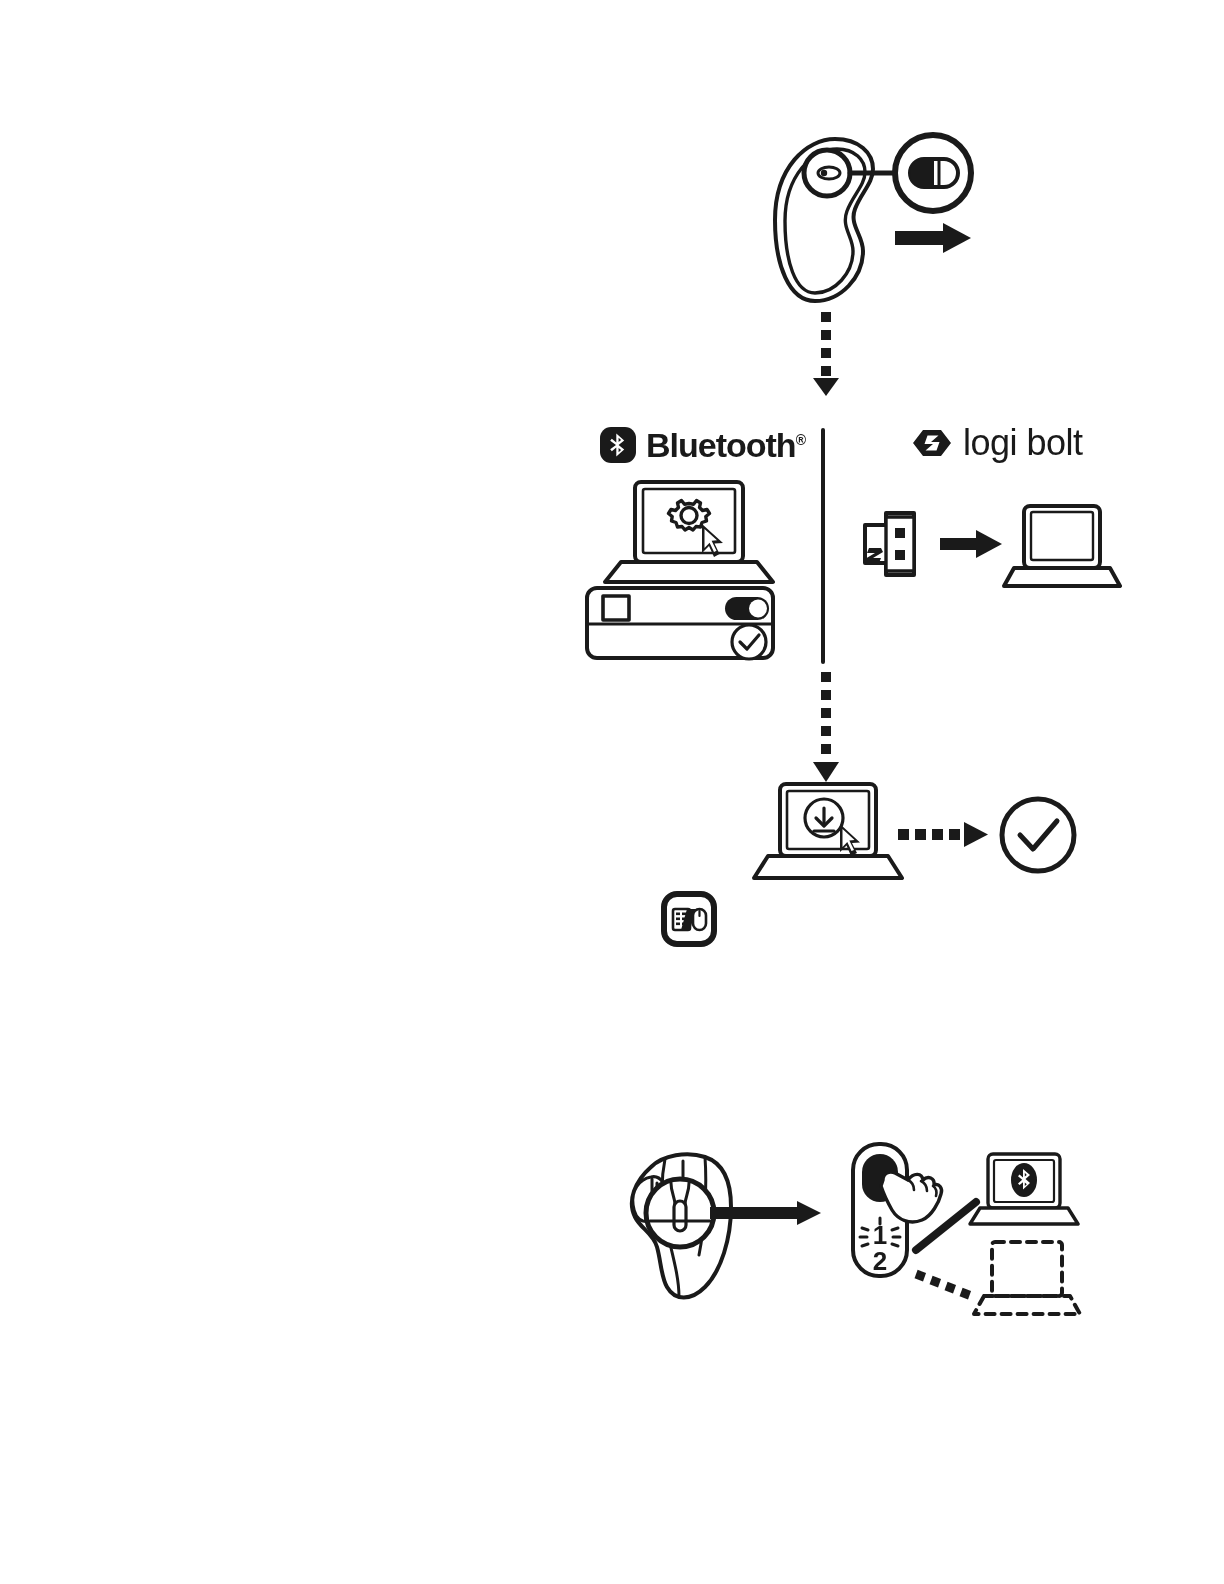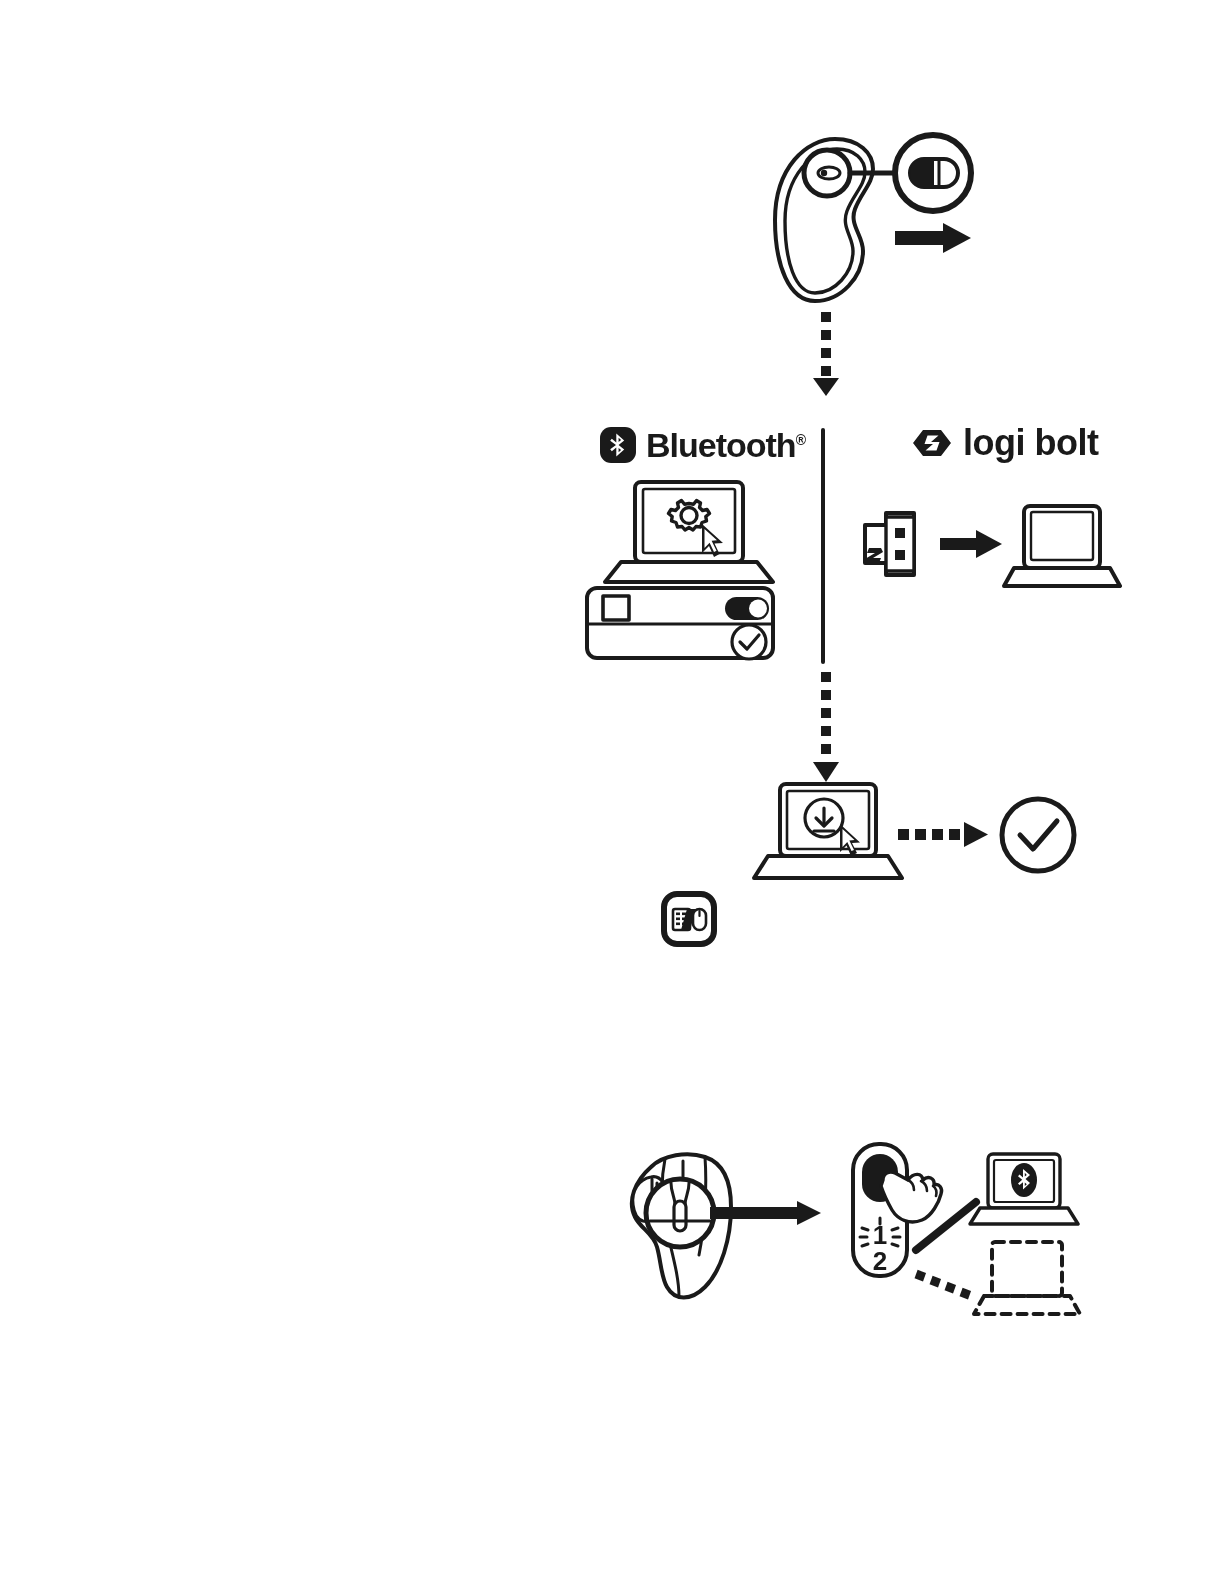--- a/index.html
+++ b/index.html
@@ -14,21 +14,21 @@
   .fillblk{fill:#1a1a1a;}
   .fillwht{fill:#ffffff;}
   .txt{font-family:"Liberation Sans",sans-serif;font-weight:bold;fill:#1a1a1a;}
   .bt-word{
     font-family:"Liberation Sans",sans-serif;font-weight:bold;
     letter-spacing:-1px;font-size:34px;color:#1a1a1a;line-height:1;
   }
   .bt-reg{font-size:14px;vertical-align:super;letter-spacing:0;}
   .logo-row{display:flex;align-items:center;gap:10px;}
   .bolt-word{
-    font-family:"Liberation Sans",sans-serif;font-weight:bold;
+    font-family:"Liberation Sans",sans-serif;font-weight:normal;
     font-size:36px;letter-spacing:-0.5px;color:#1a1a1a;line-height:1;
   }
 </style>
 </head>
 <body>
 
 <div class="canvas">
 
   <div class="node" style="left:755px;top:125px;">
     <svg width="220" height="190" viewBox="0 0 220 190">

